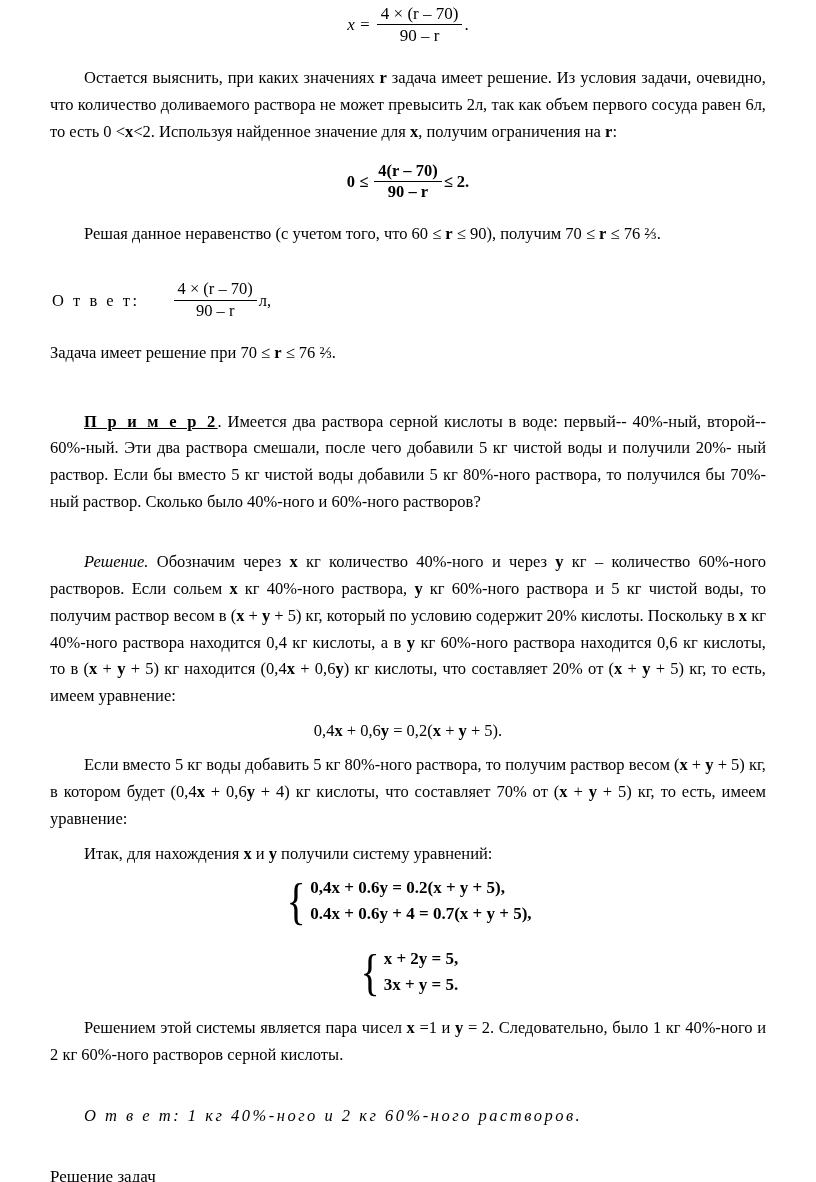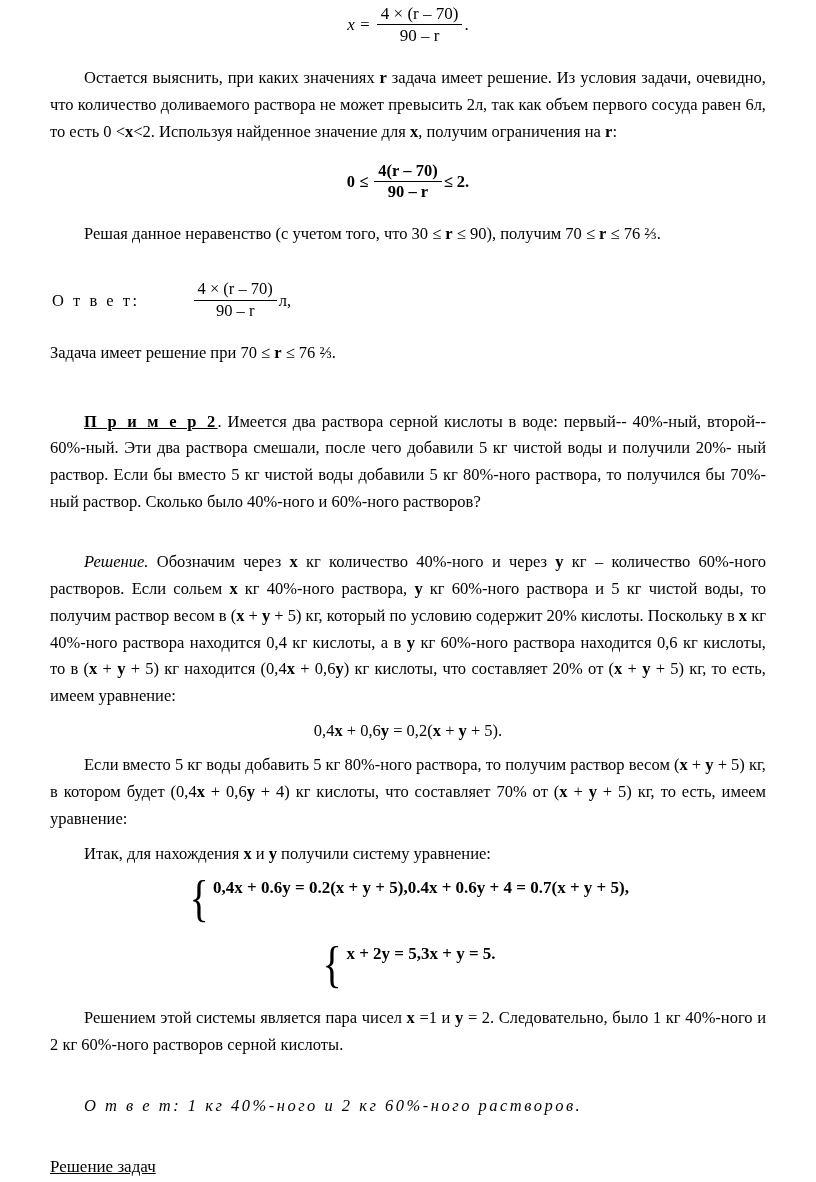--- a/index.html
+++ b/index.html
@@ -73,21 +73,21 @@
 
   
   .answer-frac-row {
     display: flex;
     align-items: center;
     margin: 0;
     padding-left: 10px;
   }
   .answer-frac-row .label {
     letter-spacing: 2.5px;
-    margin-right: 52px;
+    margin-right: 32px;
     white-space: nowrap;
   }
   .sp-label { letter-spacing: 2.5px; font-style: italic; }
 
   
   .system-wrap {
     display: flex;
     justify-content: center;
     margin: 0;
   }
@@ -101,21 +101,21 @@
     font-size: 50px;
     line-height: 0.92;
     font-weight: normal;
     display: flex;
     align-items: center;
     margin-right: 2px;
     transform: scaleX(0.8);
   }
   .system-rows {
     display: flex;
-    flex-direction: row;
+    flex-direction: column;
     justify-content: flex-start;
     line-height: 1.5;
   }
   .system-rows div { white-space: nowrap; }
 
   .example-head {
     font-weight: bold;
     letter-spacing: 2.4px;
     text-decoration: underline;
   }
@@ -155,21 +155,21 @@
     <div class="display-eq bold">
       <span>0 ≤</span>
       <span class="frac">
         <span class="num"><span>4(r – 70)</span></span>
         <span class="den"><span>90 – r</span></span>
       </span><span>≤ 2.</span>
     </div>
 
     <div class="gap-sm"></div>
 
-    <p class="para"><span>Решая данное неравенство (с учетом того, что 30 ≤ </span><b>r</b><span> ≤ 90), получим 70 ≤ </span><b>r</b><span> ≤ 76 ⅔.</span></p>
+    <p class="para"><span>Решая данное неравенство (с учетом того, что 60 ≤ </span><b>r</b><span> ≤ 90), получим 70 ≤ </span><b>r</b><span> ≤ 76 ⅔.</span></p>
 
     <div class="gap-lg"></div>
 
     <div class="answer-frac-row">
       <span class="label">О т в е т:</span>
       <span class="frac">
         <span class="num mathit">4 × (r – 70)</span>
         <span class="den mathit">90 – r</span>
       </span>
         <span>л,</span>
@@ -185,21 +185,21 @@
 
     <div class="gap-md"></div>
 
     <p class="para"><span class="solution-head">Решение.</span><span>  Обозначим через </span><b>x</b><span> кг количество 40%-ного и через </span><b>y</b><span> кг – количество 60%-ного растворов. Если сольем </span><b>x</b><span> кг 40%-ного раствора, </span><b>y</b><span> кг 60%-ного раствора и 5 кг чистой воды, то получим раствор весом в (</span><b>x</b><span> + </span><b>y</b><span> + 5) кг, который по условию содержит 20% кислоты.  Поскольку в </span><b>x</b><span> кг 40%-ного раствора находится 0,4 кг кислоты, а в </span><b>y</b><span> кг 60%-ного раствора находится 0,6 кг кислоты, то в (</span><b>x</b><span> + </span><b>y</b><span> + 5) кг находится (0,4</span><b>x</b><span> + 0,6</span><b>y</b><span>) кг кислоты, что составляет 20% от (</span><b>x</b><span> + </span><b>y</b><span> + 5) кг, то есть, имеем уравнение:</span></p>
 
     <div class="display-eq"><span>0,4</span><b>x</b><span> + 0,6</span><b>y</b><span> = 0,2(</span><b>x</b><span> + </span><b>y</b><span> + 5).</span></div>
 
     <p class="para"><span>Если вместо 5 кг воды добавить 5 кг 80%-ного раствора, то получим раствор весом (</span><b>x</b><span> + </span><b>y</b><span> + 5) кг, в котором будет (0,4</span><b>x</b><span> + 0,6</span><b>y</b><span> + 4) кг кислоты, что составляет 70% от (</span><b>x</b><span> + </span><b>y</b><span> + 5) кг, то есть, имеем уравнение:</span></p>
 
 
-    <p class="para"><span>Итак, для нахождения </span><b>x</b><span> и </span><b>y</b><span> получили систему уравнение:</span></p>
+    <p class="para"><span>Итак, для нахождения </span><b>x</b><span> и </span><b>y</b><span> получили систему уравнений:</span></p>
 
     <div class="system-wrap">
       <div class="system">
         <span class="brace">{</span>
         <div class="system-rows">
           <div>0,4x + 0.6y = 0.2(x + y + 5),</div>
           <div>0.4x + 0.6y + 4 = 0.7(x + y + 5),</div>
         </div>
       </div>
     </div>

